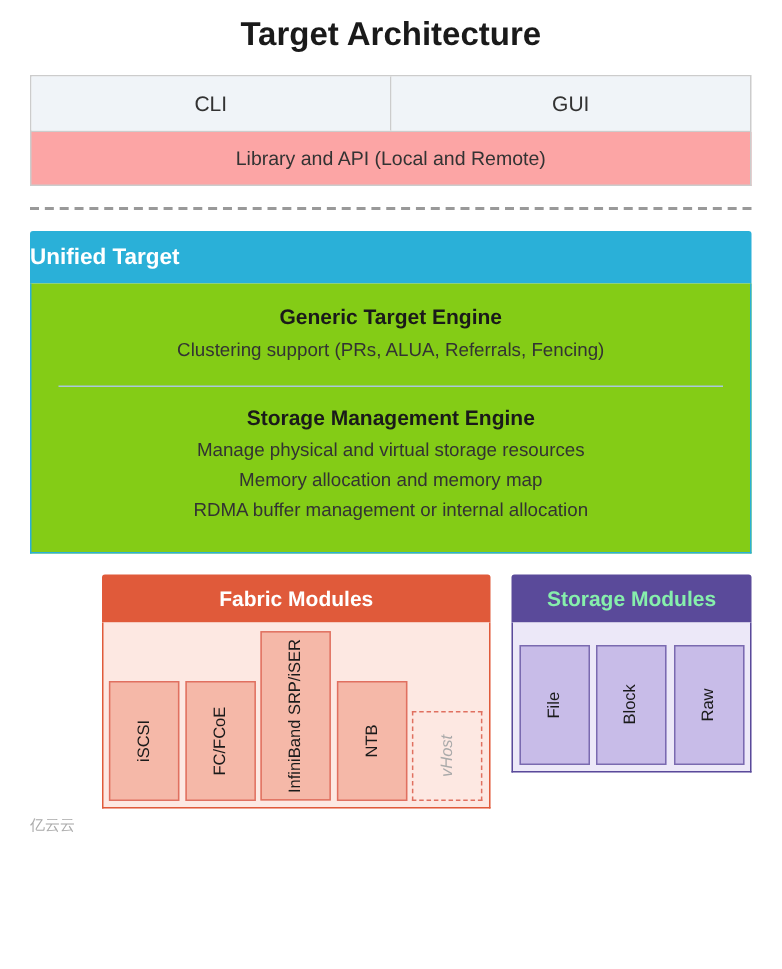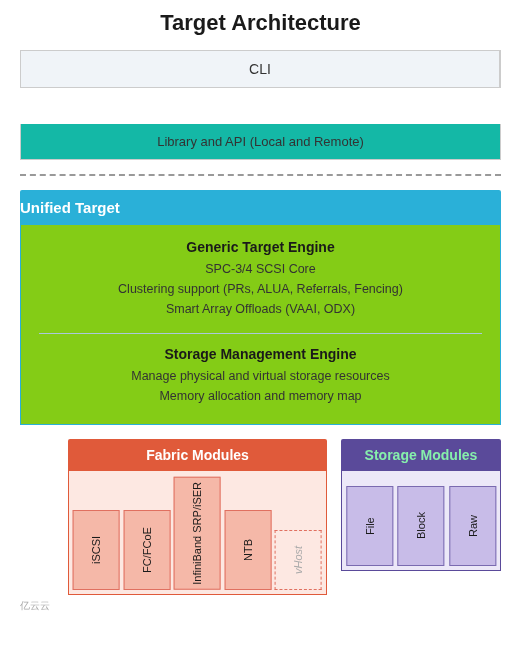--- a/index.html
+++ b/index.html
@@ -43,26 +43,25 @@
     }
 
     .cli-gui-row .cell:first-child {
       border-right: 1px solid #ccc;
     }
 
     
     .library-row {
       text-align: center;
       padding: 10px 0;
-      background: #14b8a6;
+      background: #fca5a5;
       border: 1px solid #ccc;
       border-top: none;
       color: #333;
       font-size: 13px;
-      margin-top: 36px;
     }
 
     
     .dashed-separator {
       border: none;
       border-top: 2px dashed #999;
       margin: 14px 0;
     }
 
     
@@ -224,46 +223,46 @@
   </style>
 </head>
 <body>
 
 <div class="page-wrapper">
 
   <div class="title">Target Architecture</div>
 
   <div class="cli-gui-row">
     <div class="cell">CLI</div>
+    <div class="cell">GUI</div>
   </div>
 
   <div class="library-row">Library and API (Local and Remote)</div>
 
   <hr class="dashed-separator">
 
   <div class="unified-target">Unified Target</div>
 
   <div class="blue-content">
 
     <div class="engine-block">
       <div class="engine-title">Generic Target Engine</div>
       <div class="engine-text">
-        <div>SPC-3/4 SCSI Core</div>
         <div>Clustering support (PRs, ALUA, Referrals, Fencing)</div>
-        <div>Smart Array Offloads (VAAI, ODX)</div>
       </div>
     </div>
 
     <hr class="divider-line">
 
     <div class="engine-block">
       <div class="engine-title">Storage Management Engine</div>
       <div class="engine-text">
         <div>Manage physical and virtual storage resources</div>
         <div>Memory allocation and memory map</div>
+        <div>RDMA buffer management or internal allocation</div>
       </div>
     </div>
 
   </div>
 
   <div class="modules-row">
 
     <div class="fabric-modules">
       <div class="fabric-header">Fabric Modules</div>
       <div class="fabric-items">

